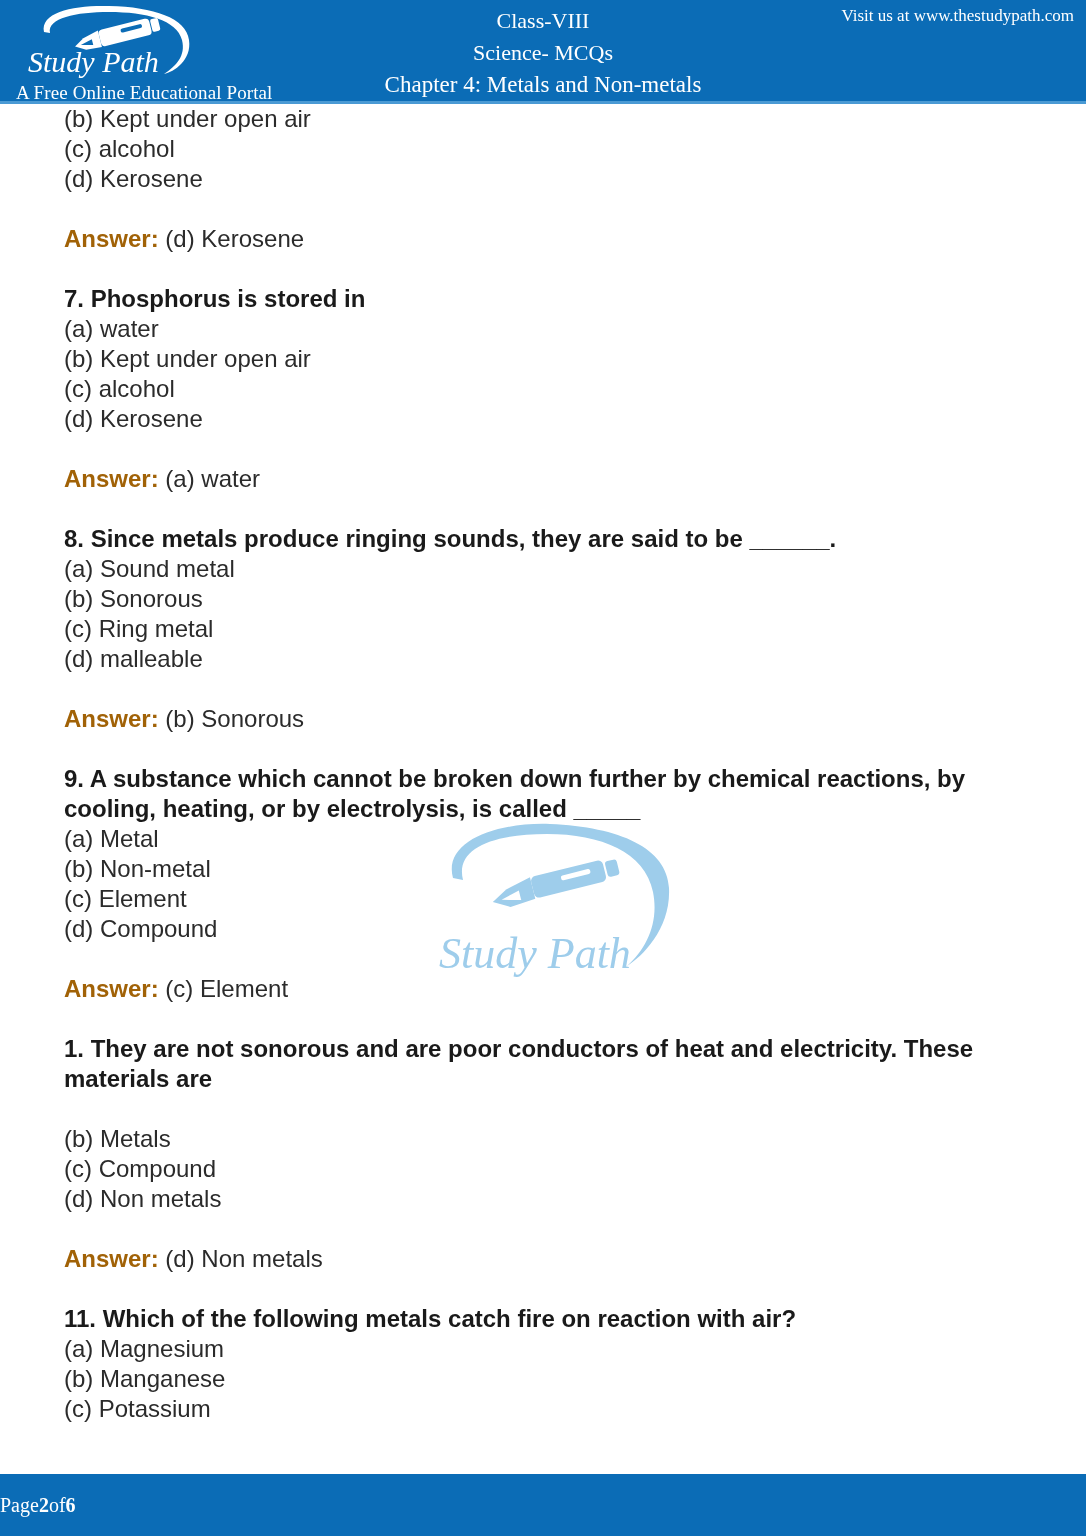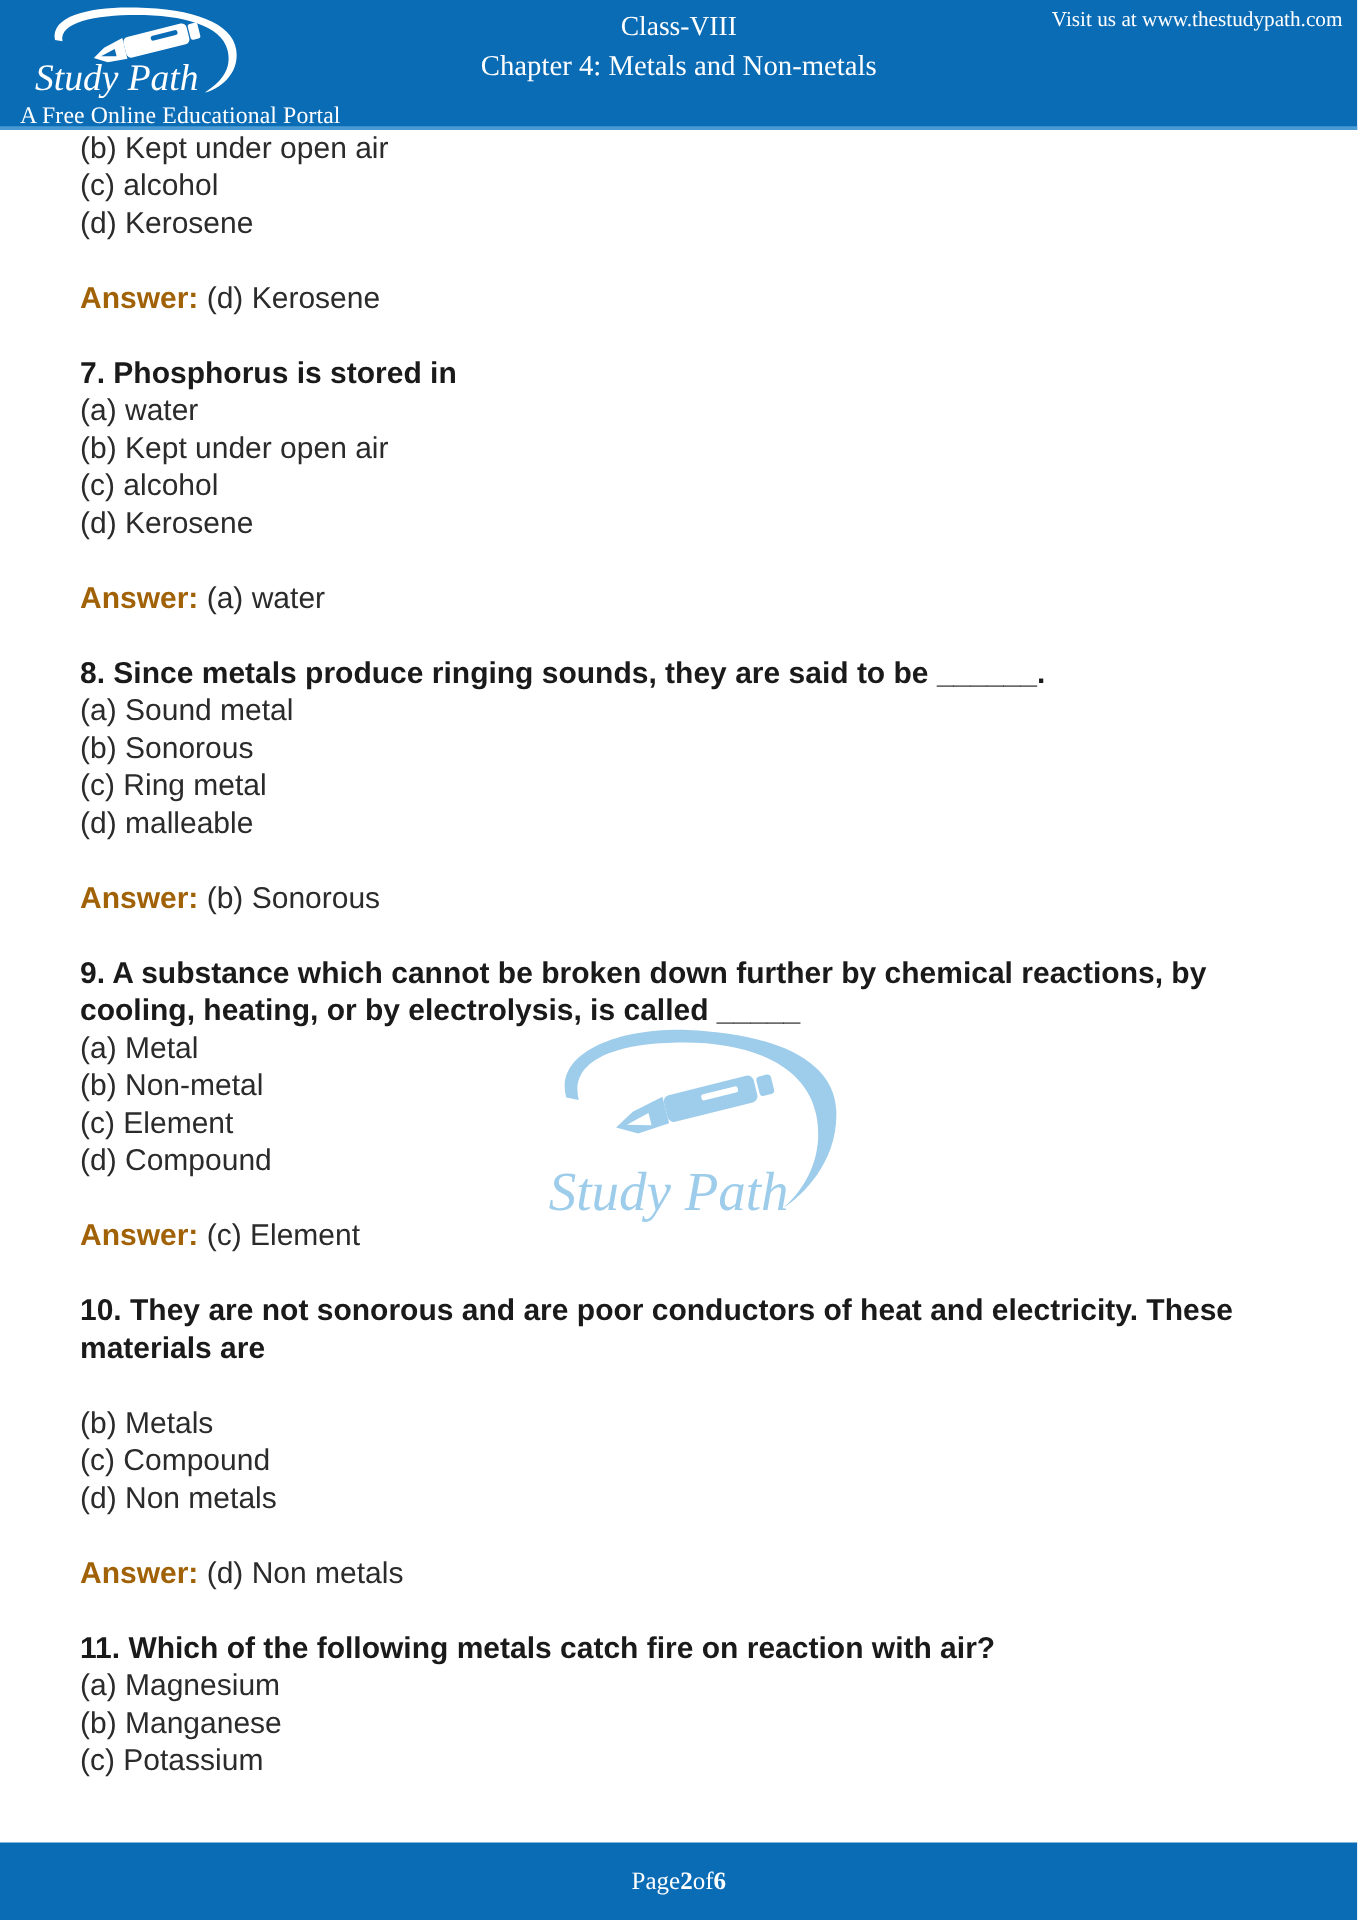--- a/index.html
+++ b/index.html
@@ -133,21 +133,20 @@
   .footer {
     position: absolute;
     left: 0;
     bottom: 0;
     width: 1086px;
     height: 62px;
     background: #0B6CB6;
     color: #ffffff;
     display: flex;
     align-items: center;
-    justify-content: center;
     font-family: "Liberation Serif", "DejaVu Serif", serif;
     font-size: 20px;
   }
   .footer b { font-weight: bold; }
 </style>
 </head>
 <body>
 
 <div class="page">
 
@@ -166,20 +165,21 @@
           <rect x="108" y="30" width="22" height="4" rx="2" fill="#0B6CB6"></rect>
         </g>
 
         <text x="14" y="70" font-family="Liberation Serif, DejaVu Serif, serif" font-size="30" font-style="italic" fill="#ffffff">Study Path</text>
       </svg>
       <div class="logo-tagline">A Free Online Educational Portal</div>
     </div>
 
     <div class="header-center">
       <div class="hline">Class-VIII</div>
+      <div class="hline">Science- MCQs</div>
       <div class="hline chapter">Chapter 4: Metals and Non-metals</div>
     </div>
 
     <div class="header-right">Visit us at www.thestudypath.com</div>
   </div>
 
   <div class="content">
 
     <svg class="watermark" viewBox="0 0 270 175">
       <path d="M38 62 C 28 26, 80 6, 135 8 C 205 11, 252 32, 254 72 C 256 112, 228 140, 212 150 C 232 132, 244 106, 238 76 C 230 36, 186 18, 132 18 C 78 18, 40 32, 48 64 Z" fill="#9ECDEB"></path>
@@ -217,21 +217,21 @@
         <div class="line ans"><span class="ans-label">Answer:</span><span> (b) Sonorous</span></div>
         <div class="gap"></div>
         <div class="line q">9. A substance which cannot be broken down further by chemical reactions, by cooling, heating, or by electrolysis, is called _____</div>
         <div class="line">(a) Metal</div>
         <div class="line">(b) Non-metal</div>
         <div class="line">(c) Element</div>
         <div class="line">(d) Compound</div>
         <div class="gap"></div>
         <div class="line ans"><span class="ans-label">Answer:</span><span> (c) Element</span></div>
         <div class="gap"></div>
-        <div class="line q">10. They are not sonorous and are poor conductors of heat and electricity. These materials are</div>
+        <div class="line q">1. They are not sonorous and are poor conductors of heat and electricity. These materials are</div>
         <div class="gap"></div>
         <div class="line">(b) Metals</div>
         <div class="line">(c) Compound</div>
         <div class="line">(d) Non metals</div>
         <div class="gap"></div>
         <div class="line ans"><span class="ans-label">Answer:</span><span> (d) Non metals</span></div>
         <div class="gap"></div>
         <div class="line q">11. Which of the following metals catch fire on reaction with air?</div>
         <div class="line">(a) Magnesium</div>
         <div class="line">(b) Manganese</div>

